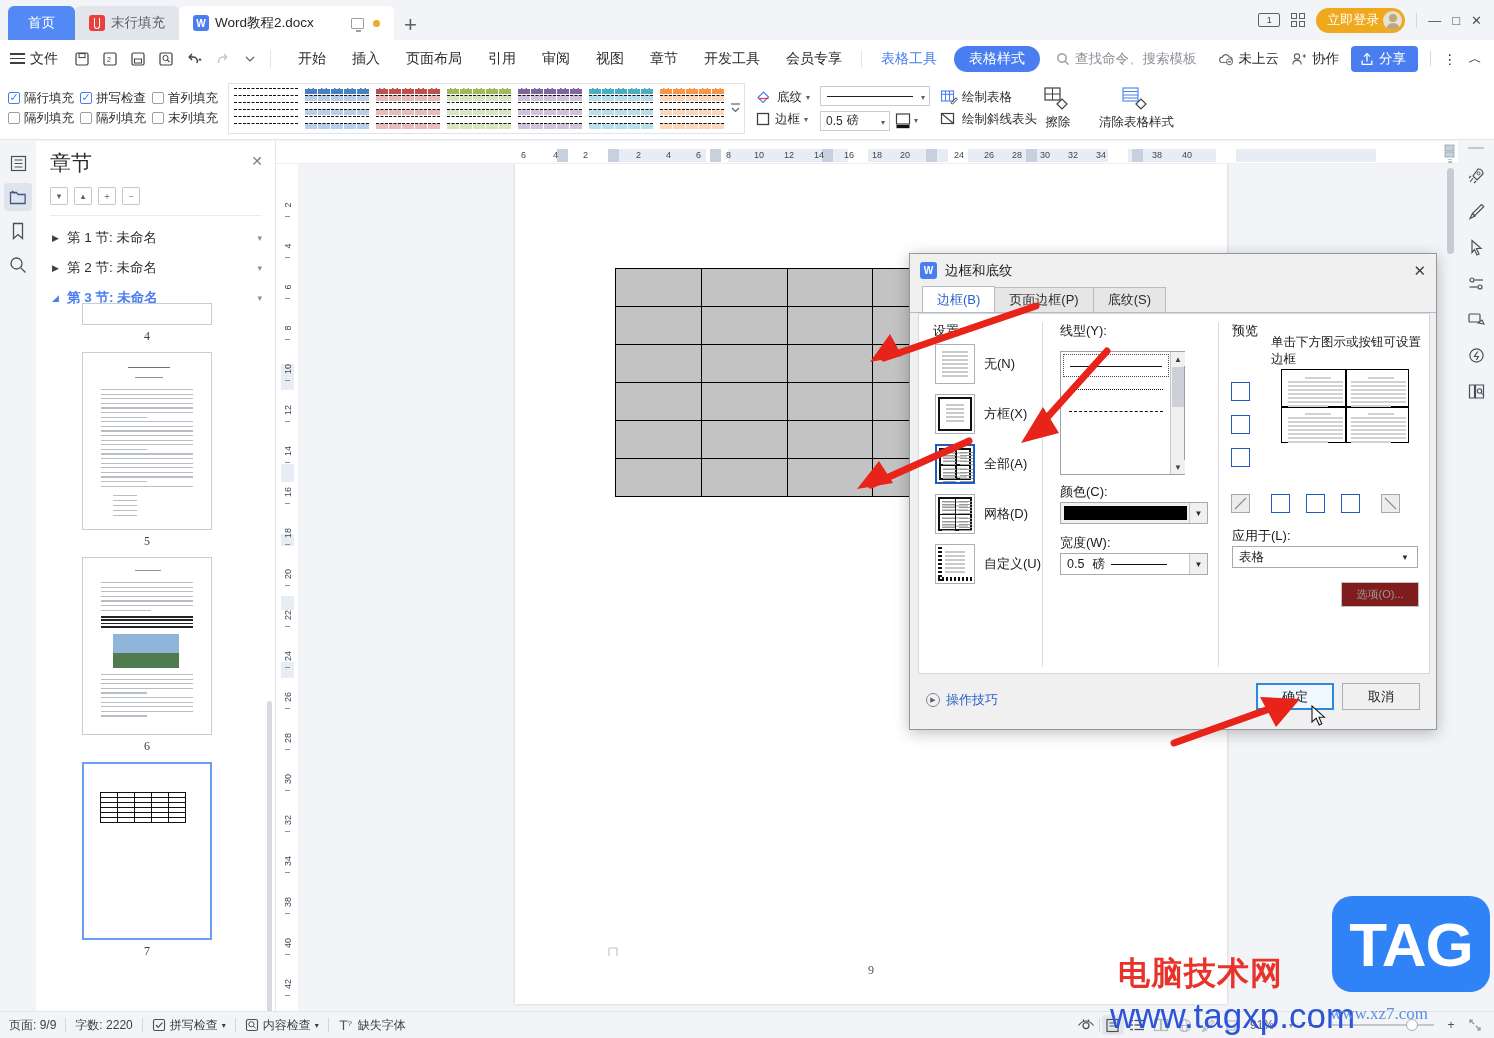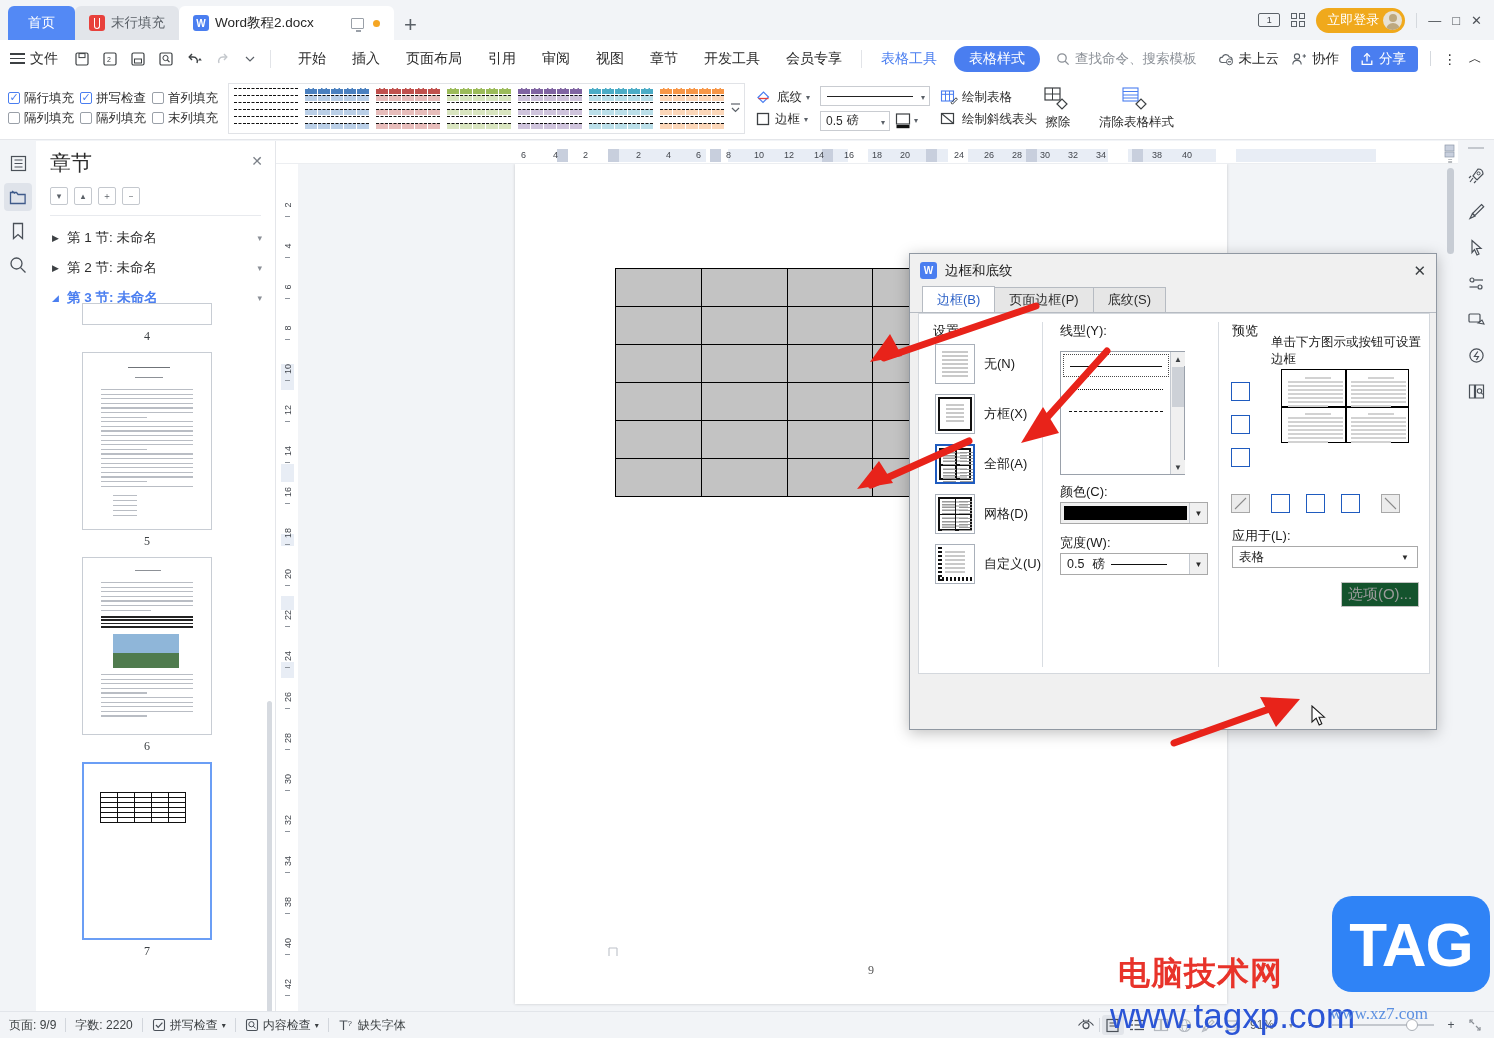--- a/index.html
+++ b/index.html
@@ -251,22 +251,22 @@
      background-image:radial-gradient(#1f5bbf 0.6px, transparent 0.7px);
      background-size:4px 4px;}
   #dlg-foot{ position:absolute; left:0; bottom:0; width:100%; height:56px; }
   #tips{ position:absolute; left:16px; top:18px; display:flex; align-items:center; gap:6px;
      font-size:13px; color:#2b60c6;}
   .tips-ic{ width:14px;height:14px;border-radius:50%;border:1.3px solid #7a8795; display:flex;
      align-items:center;justify-content:center; font-size:7px; color:#5b6168;}
   .dbtn{ position:absolute; top:10px; width:78px; height:27px; font-size:13px; display:flex;
      align-items:center; justify-content:center; background:#f0f0f0; border:1px solid #a9b0ba; color:#1a1a1a;}
   .dbtn.primary{ border:2px solid #2b8ae0; background:#f0f8ff;}
-  #opt-btn{ position:absolute; right:12px; top:268px; width:78px; height:25px; background:#14532d;
-     border:1px solid #c2c2c2; color:#9a9a9a; font-size:15px; display:flex; align-items:center;
+  #opt-btn{ position:absolute; right:12px; top:268px; width:78px; height:25px; background:#7f1d1d;
+     border:1px solid #c2c2c2; color:#9a9a9a; font-size:11px; display:flex; align-items:center;
      justify-content:center;}
 
   
   .arrow{ position:absolute; pointer-events:none; }
   #cursor{ position:absolute; left:1311px; top:705px; width:16px; height:22px; pointer-events:none;}
 
   
   #wm-text{ position:absolute; left:1118px; top:952px; font-size:32px; font-weight:bold;
      color:#e8332a; font-family:Liberation Mono, monospace; letter-spacing:1px; z-index:60;}
   #wm-url{ position:absolute; left:1110px; top:996px; font-size:35px; color:#2b55d6;
@@ -1450,20 +1450,28 @@
 
       <div class="dlabel" style="left:13px; top:213px;">应用于(L):</div>
       <div class="dcombo" style="left:13px; top:232px; width:186px;">
         <span>表格</span>
         <span class="caret" style="border-left:none;background:#fff;right:3px;">▼</span>
       </div>
       <div id="opt-btn">选项(O)...</div>
     </div>
   </div>
 
+  <div id="dlg-foot">
+    <div id="tips">
+      <span class="tips-ic">▶</span>
+      <span>操作技巧</span>
+    </div>
+    <div class="dbtn primary" style="left:346px;">确定</div>
+    <div class="dbtn" style="left:432px;">取消</div>
+  </div>
 </div>
 
 <svg class="arrow" style="left:860px; top:300px; width:180px; height:70px;" viewBox="0 0 180 70">
   <path d="M176 6 L24 58" stroke="#e8231a" stroke-width="7" stroke-linecap="round"></path>
   <path d="M30 34 L10 62 L42 56 Z" fill="#e8231a"></path>
 </svg>
 
 <svg class="arrow" style="left:1005px; top:345px; width:110px; height:110px;" viewBox="0 0 110 110">
   <path d="M102 6 L30 86" stroke="#e8231a" stroke-width="7" stroke-linecap="round"></path>
   <path d="M38 62 L16 98 L54 88 Z" fill="#e8231a"></path>

